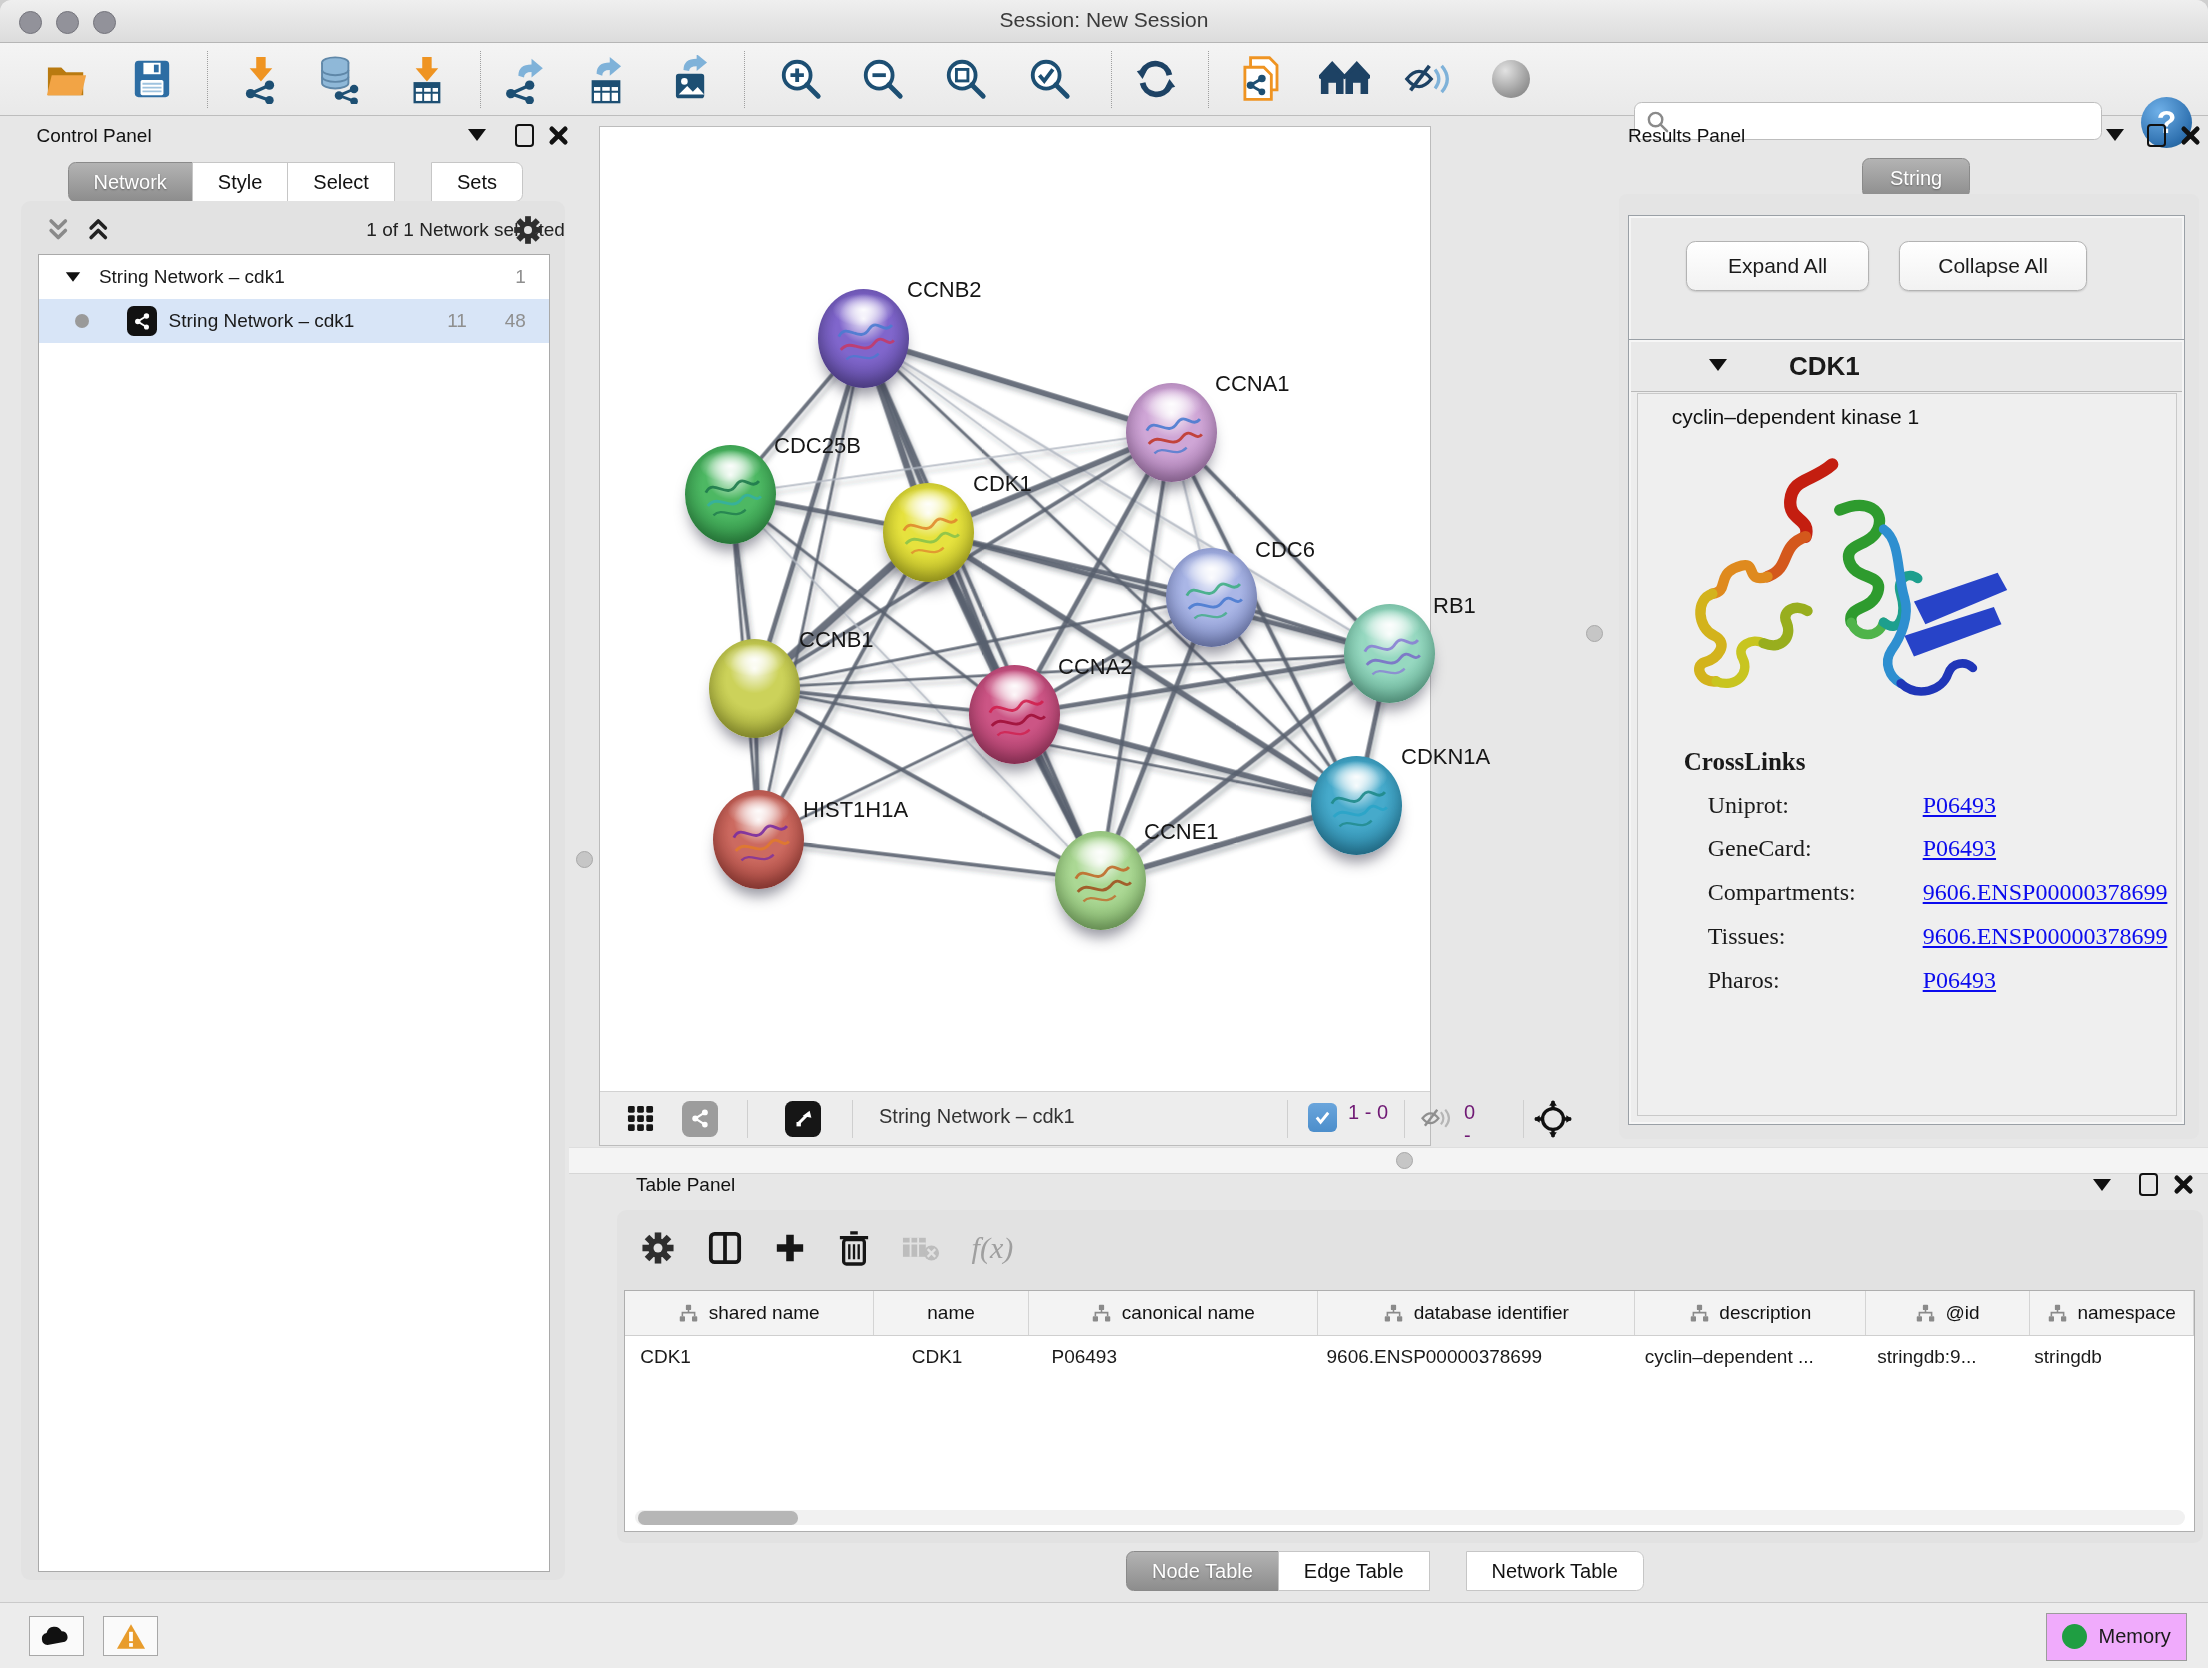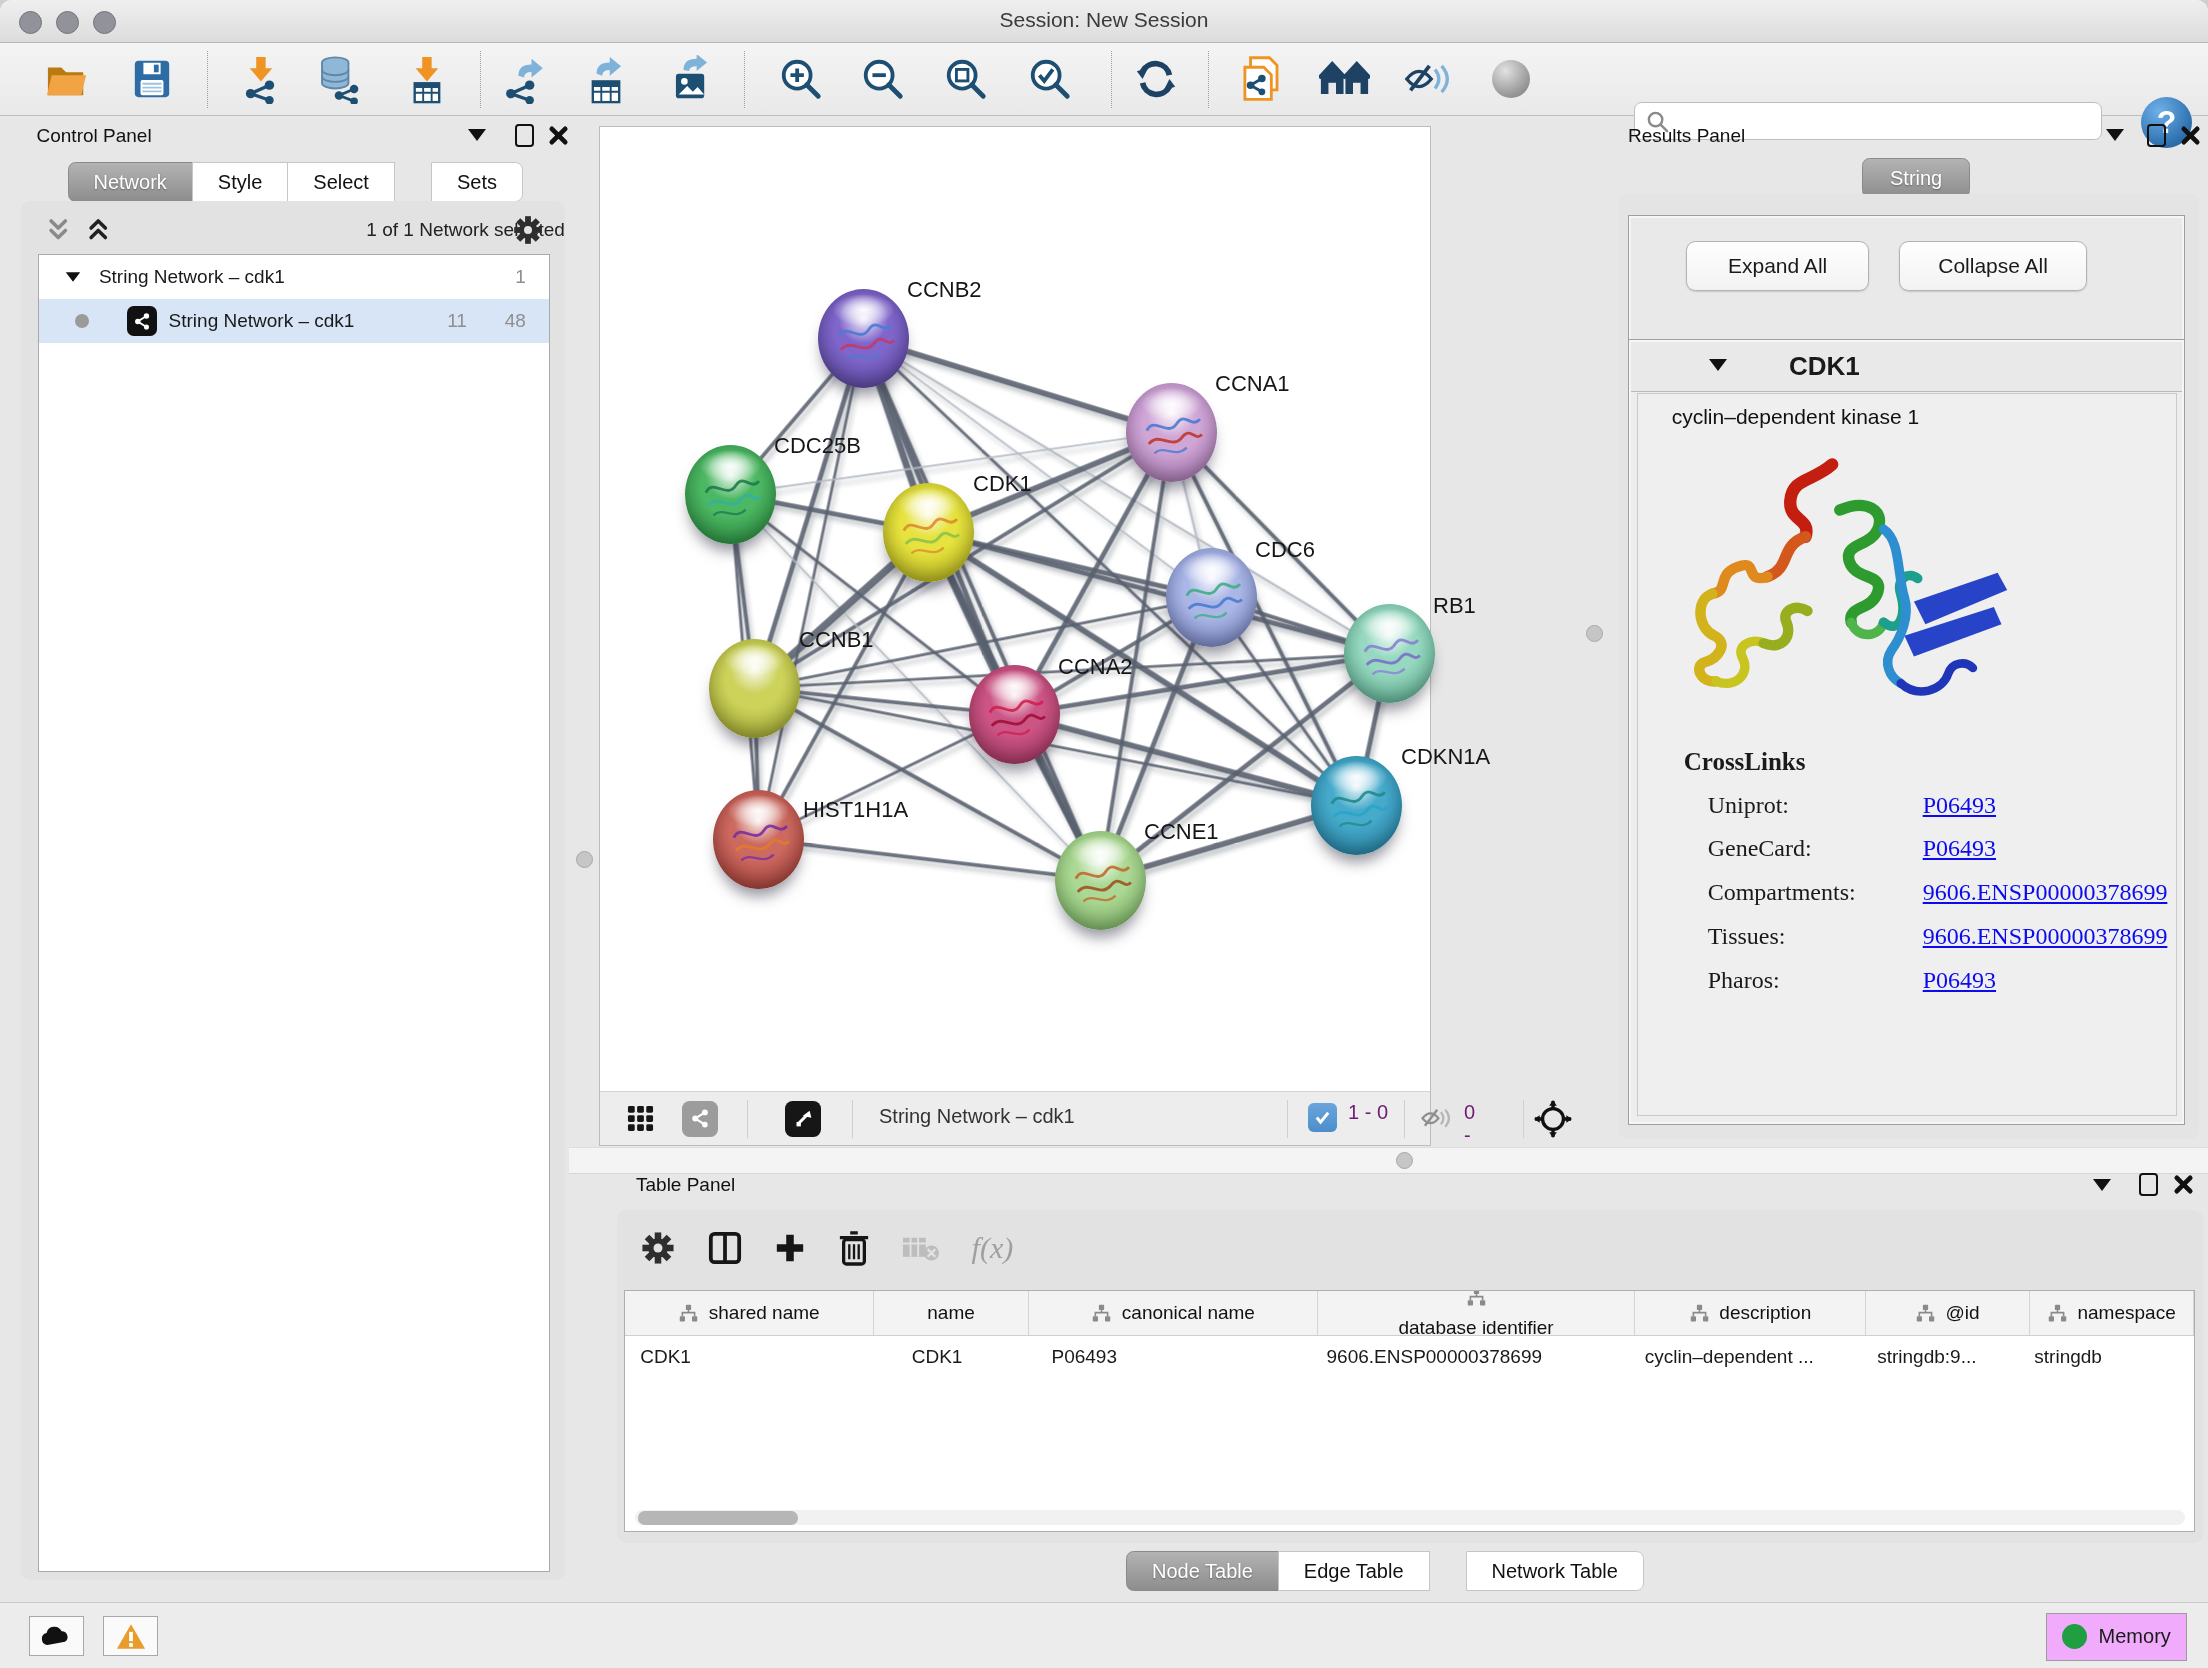--- a/index.html
+++ b/index.html
@@ -690,21 +690,21 @@
             </div>
             <div class="th" style="width: 289px;">
               <svg class="tree-ico" viewBox="0 0 24 24">
                 <rect x="9" y="2" width="6" height="6" rx="1"></rect>
                 <rect x="2" y="15" width="6" height="6" rx="1"></rect>
                 <rect x="16" y="15" width="6" height="6" rx="1"></rect>
                 <path d="M12 8v3M5 15v-4h14v4" fill="none" stroke="#8a8a8a" stroke-width="1.8"></path>
               </svg>
               <span>canonical name</span>
             </div>
-            <div class="th" style="width: 318px; flex-direction: column;">
+            <div class="th" style="width: 318px;">
               <svg class="tree-ico" viewBox="0 0 24 24">
                 <rect x="9" y="2" width="6" height="6" rx="1"></rect>
                 <rect x="2" y="15" width="6" height="6" rx="1"></rect>
                 <rect x="16" y="15" width="6" height="6" rx="1"></rect>
                 <path d="M12 8v3M5 15v-4h14v4" fill="none" stroke="#8a8a8a" stroke-width="1.8"></path>
               </svg>
               <span>database identifier</span>
             </div>
             <div class="th" style="width: 231px;">
               <svg class="tree-ico" viewBox="0 0 24 24">

